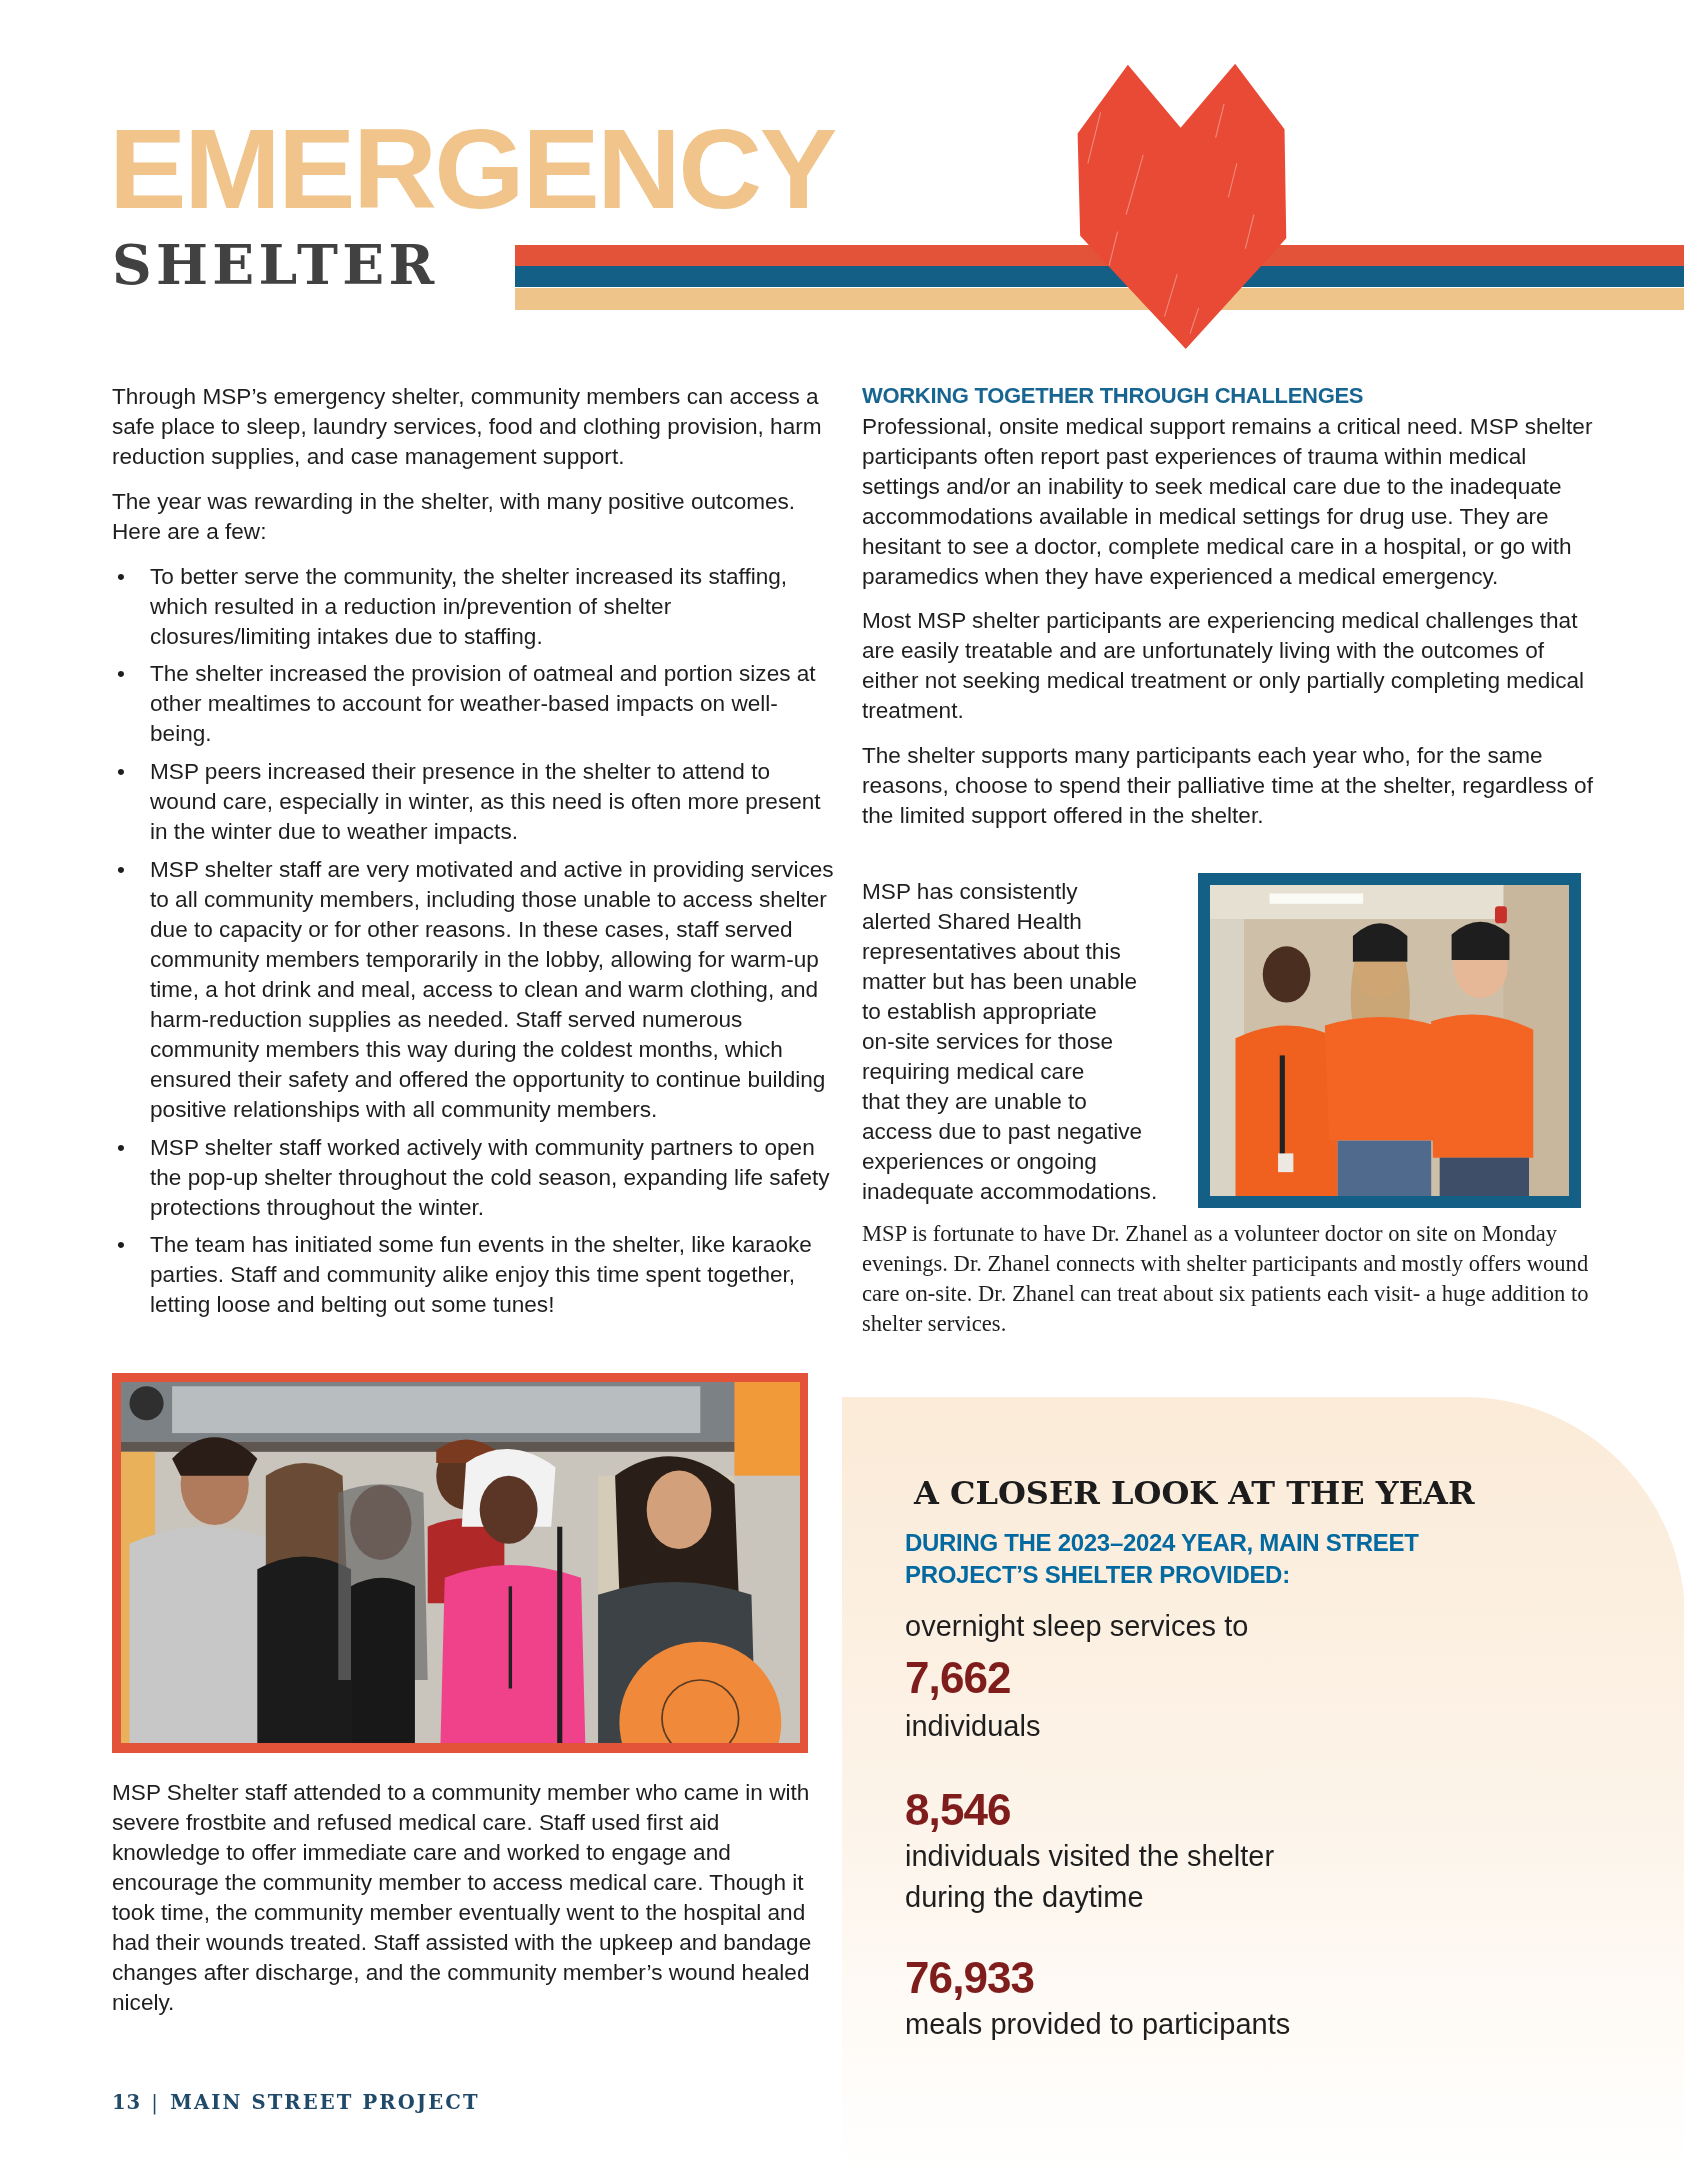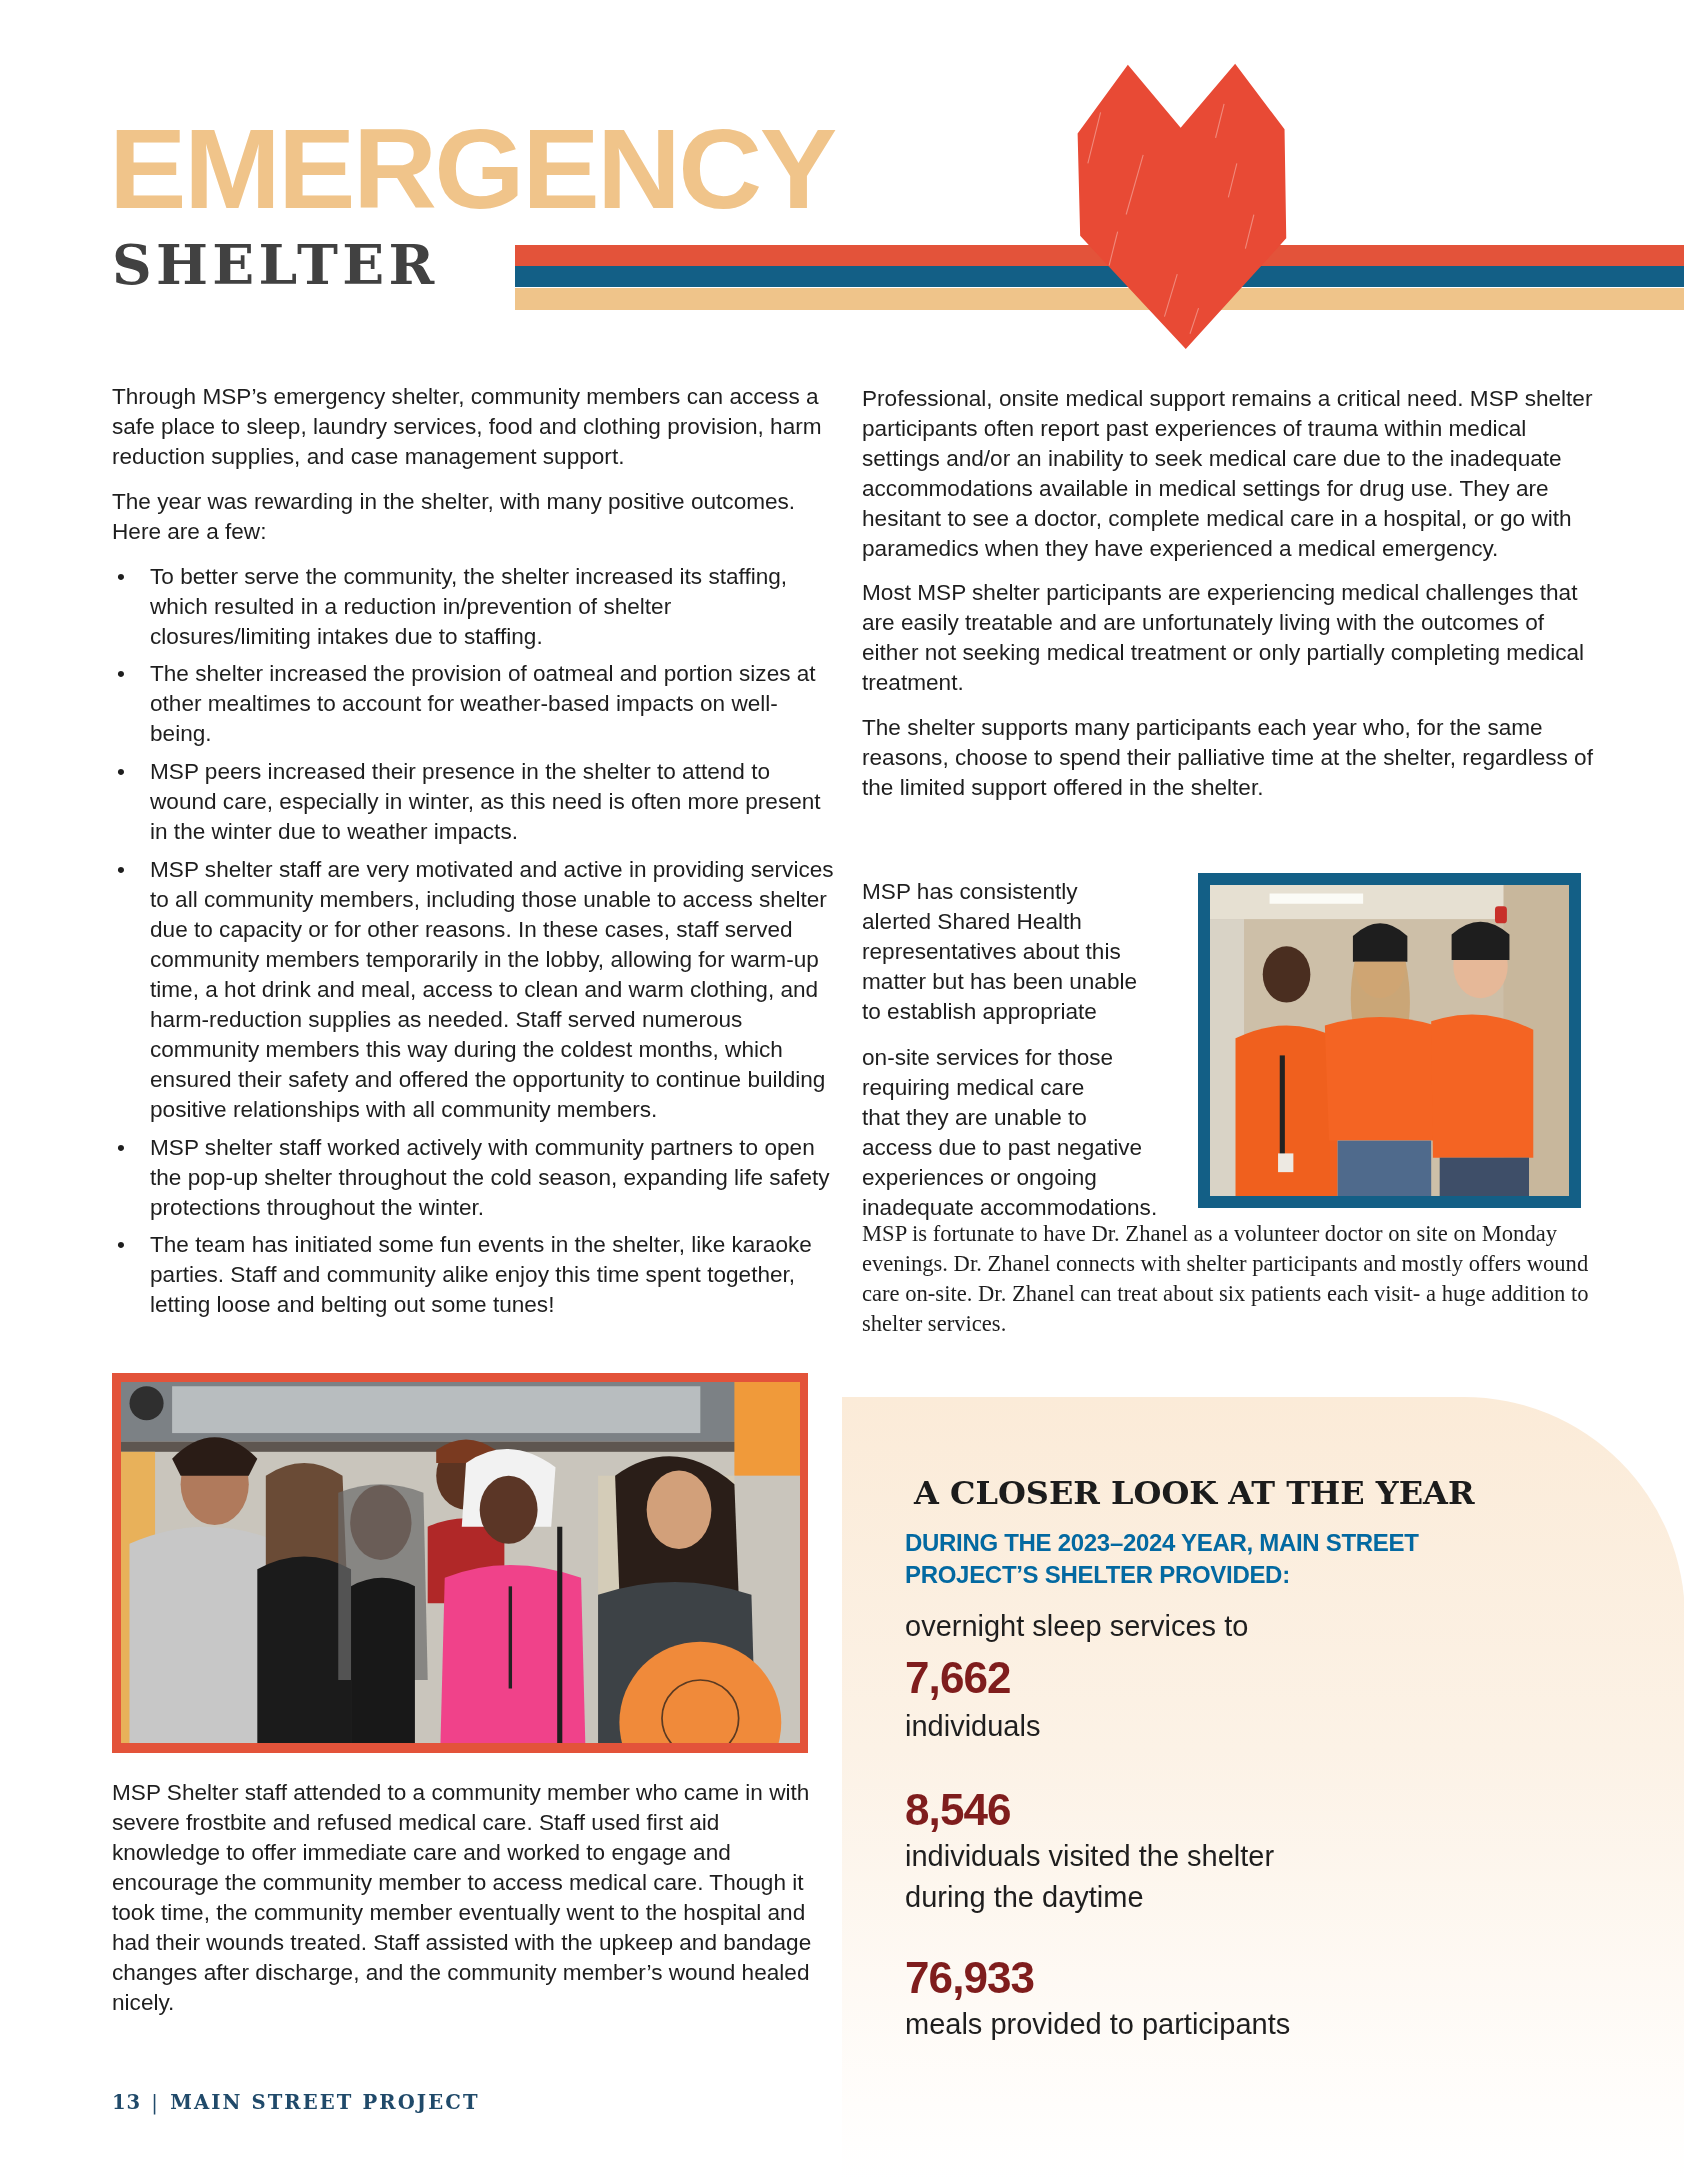--- a/index.html
+++ b/index.html
@@ -125,32 +125,33 @@
     <li><span class="dot">•</span><span>To better serve the community, the shelter increased its staffing, which resulted in a reduction in/prevention of shelter closures/limiting intakes due to staffing.</span></li>
     <li><span class="dot">•</span><span>The shelter increased the provision of oatmeal and portion sizes at other mealtimes to account for weather-based impacts on well-being.</span></li>
     <li><span class="dot">•</span><span>MSP peers increased their presence in the shelter to attend to wound care, especially in winter, as this need is often more present in the winter due to weather impacts.</span></li>
     <li><span class="dot">•</span><span>MSP shelter staff are very motivated and active in providing services to all community members, including those unable to access shelter due to capacity or for other reasons. In these cases, staff served community members temporarily in the lobby, allowing for warm-up time, a hot drink and meal, access to clean and warm clothing, and harm-reduction supplies as needed. Staff served numerous community members this way during the coldest months, which ensured their safety and offered the opportunity to continue building positive relationships with all community members.</span></li>
     <li><span class="dot">•</span><span>MSP shelter staff worked actively with community partners to open the pop-up shelter throughout the cold season, expanding life safety protections throughout the winter.</span></li>
     <li><span class="dot">•</span><span>The team has initiated some fun events in the shelter, like karaoke parties. Staff and community alike enjoy this time spent together, letting loose and belting out some tunes!</span></li>
   </ul>
 </div>
 
 <div class="col-right">
+  <h2 class="section-heading">WORKING TOGETHER THROUGH CHALLENGES</h2>
   <p class="p" style="margin-top:1.7px">Professional, onsite medical support remains a critical need. MSP shelter participants often report past experiences of trauma within medical settings and/or an inability to seek medical care due to the inadequate accommodations available in medical settings for drug use. They are hesitant to see a doctor, complete medical care in a hospital, or go with paramedics when they have experienced a medical emergency.</p>
   <p class="p">Most MSP shelter participants are experiencing medical challenges that are easily treatable and are unfortunately living with the outcomes of either not seeking medical treatment or only partially completing medical treatment.</p>
   <p class="p">The shelter supports many participants each year who, for the same reasons, choose to spend their palliative time at the shelter, regardless of the limited support offered in the shelter.</p>
 </div>
 
 <div class="wrap-text">
   <div class="p">MSP has consistently</div>
   <div class="p" style="margin-top:0">alerted Shared Health</div>
   <div class="p" style="margin-top:0">representatives about this</div>
   <div class="p" style="margin-top:0">matter but has been unable</div>
   <div class="p" style="margin-top:0">to establish appropriate</div>
-  <div class="p" style="margin-top:16px">on-site services for those</div>
+  <div class="p" style="margin-top:0">on-site services for those</div>
   <div class="p" style="margin-top:0">requiring medical care</div>
   <div class="p" style="margin-top:0">that they are unable to</div>
   <div class="p" style="margin-top:0">access due to past negative</div>
   <div class="p" style="margin-top:0">experiences or ongoing</div>
   <div class="p" style="margin-top:0">inadequate accommodations.</div>
 </div>
 
 <div class="float-photo" aria-label="Three staff members in orange shirts">
   <div class="photo-inner">
     <svg width="359" height="311" viewBox="0 0 422 365" preserveAspectRatio="none">

